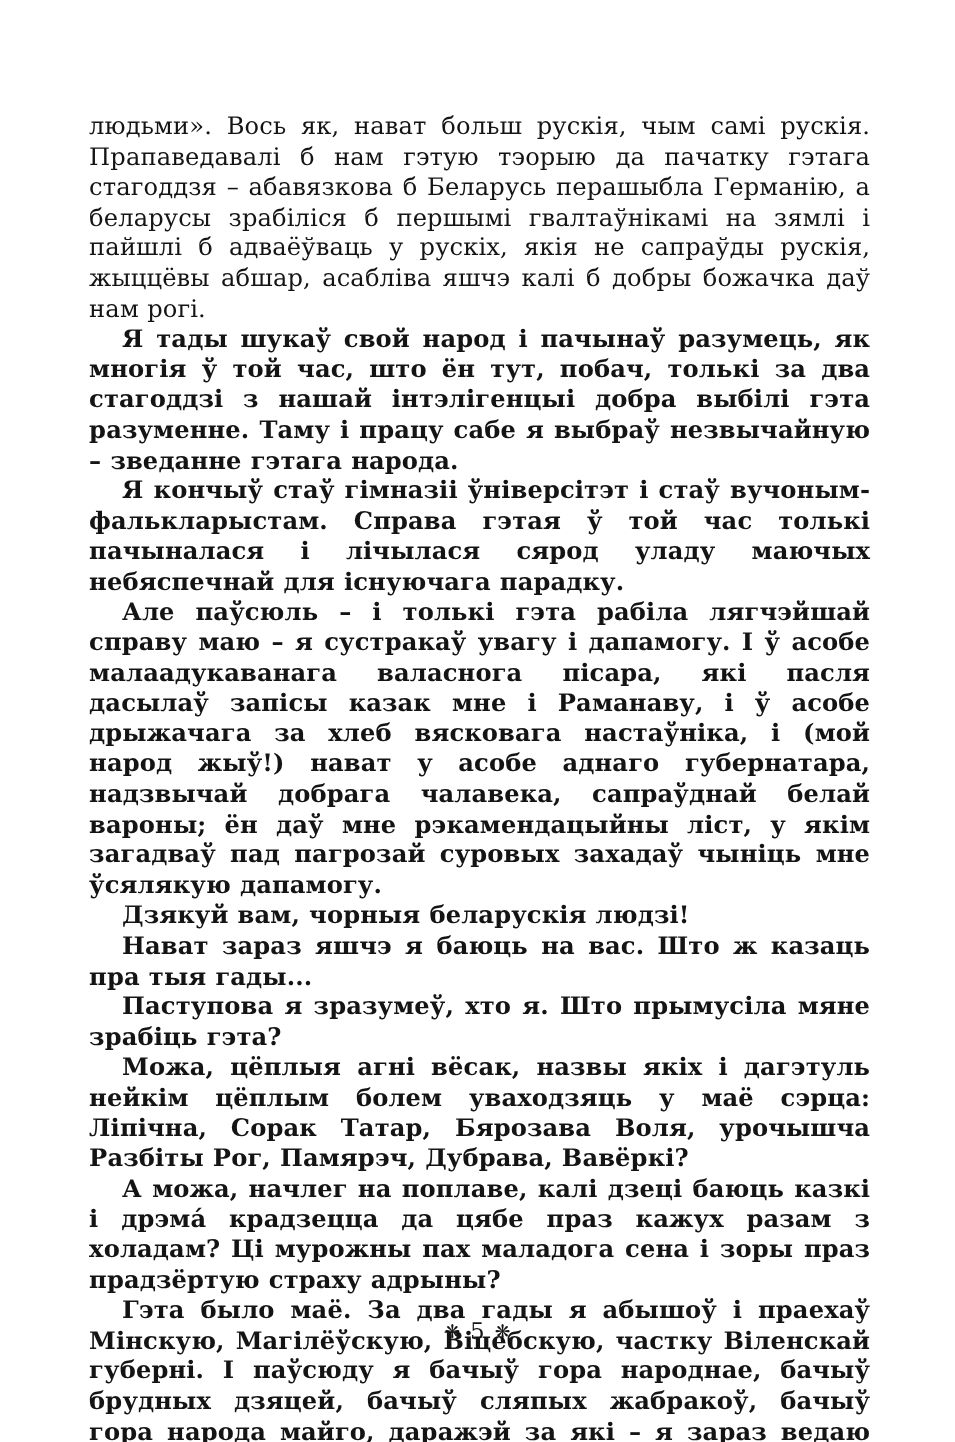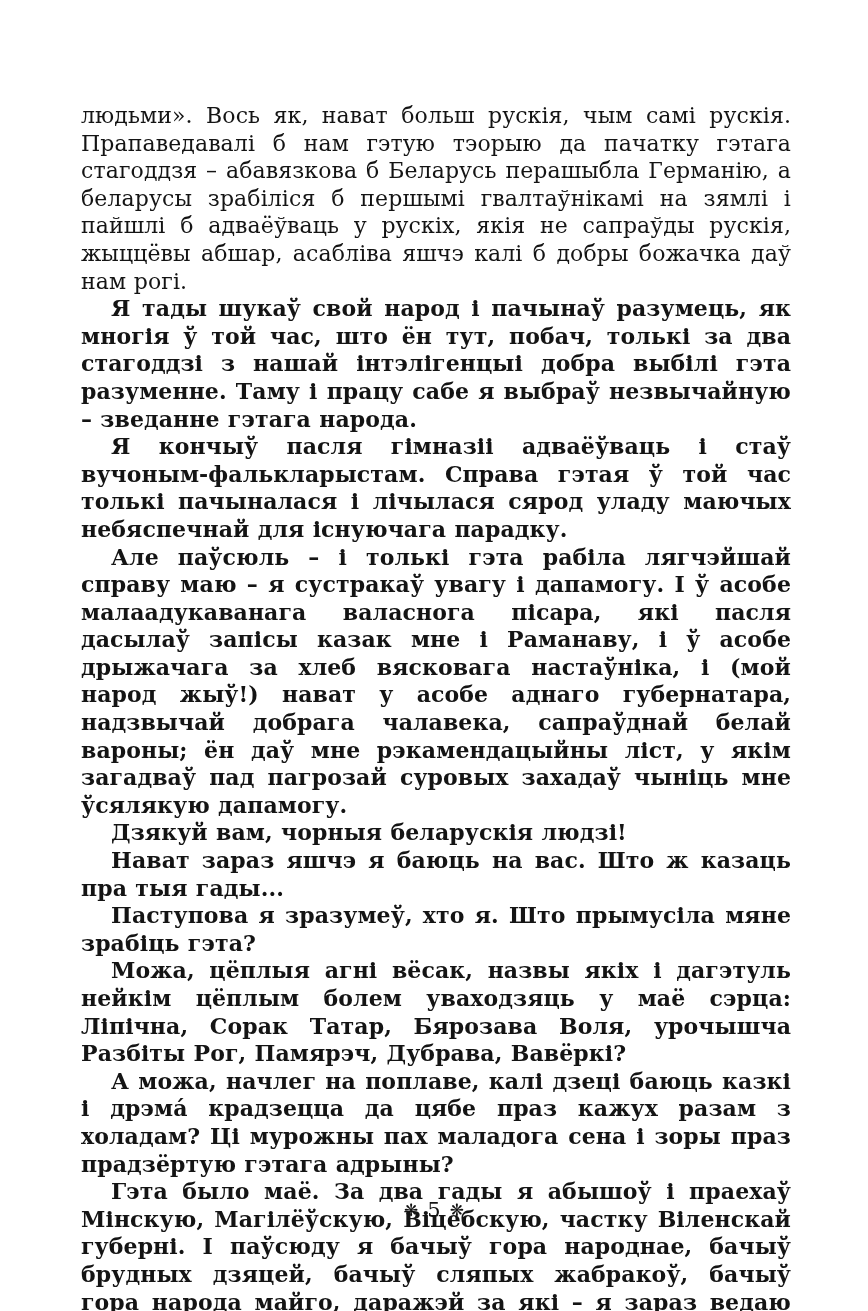--- a/index.html
+++ b/index.html
@@ -58,27 +58,27 @@
   }
 </style>
 </head>
 <body>
 
 <div class="book-page">
 
   <div class="text-block">
     <p>людьми». Вось як, нават больш рускія, чым самі рускія. Прапаведавалі б нам гэтую тэорыю да пачатку гэтага стагоддзя – абавязкова б Беларусь перашыбла Германію, а беларусы зрабіліся б першымі гвалтаўнікамі на зямлі і пайшлі б адваёўваць у рускіх, якія не сапраўды рускія, жыццёвы абшар, асабліва яшчэ калі б добры божачка даў нам рогі.</p>
     <p class="indent">Я тады шукаў свой народ і пачынаў разумець, як многія ў той час, што ён тут, побач, толькі за два стагоддзі з нашай інтэлігенцыі добра выбілі гэта разуменне. Таму і працу сабе я выбраў незвычайную – зведанне гэтага народа.</p>
-    <p class="indent">Я кончыў пасля гімназіі адваёўваць і стаў вучоным-фалькларыстам. Справа гэтая ў той час толькі пачыналася і лічылася сярод уладу маючых небяспечнай для існуючага парадку.</p>
+    <p class="indent">Я кончыў стаў гімназіі ўніверсітэт і стаў вучоным-фалькларыстам. Справа гэтая ў той час толькі пачыналася і лічылася сярод уладу маючых небяспечнай для існуючага парадку.</p>
     <p class="indent">Але паўсюль – і толькі гэта рабіла лягчэйшай справу маю – я сустракаў увагу і дапамогу. І ў асобе малаадукаванага валаснога пісара, які пасля дасылаў запісы казак мне і Раманаву, і ў асобе дрыжачага за хлеб вясковага настаўніка, і (мой народ жыў!) нават у асобе аднаго губернатара, надзвычай добрага чалавека, сапраўднай белай вароны; ён даў мне рэкамендацыйны ліст, у якім загадваў пад пагрозай суровых захадаў чыніць мне ўсялякую дапамогу.</p>
     <p class="indent">Дзякуй вам, чорныя беларускія людзі!</p>
     <p class="indent">Нават зараз яшчэ я баюць на вас. Што ж казаць пра тыя гады...</p>
     <p class="indent">Паступова я зразумеў, хто я. Што прымусіла мяне зрабіць гэта?</p>
     <p class="indent">Можа, цёплыя агні вёсак, назвы якіх і дагэтуль нейкім цёплым болем уваходзяць у маё сэрца: Ліпічна, Сорак Татар, Бярозава Воля, урочышча Разбіты Рог, Памярэч, Дубрава, Вавёркі?</p>
-    <p class="indent">А можа, начлег на поплаве, калі дзеці баюць казкі і дрэма́ крадзецца да цябе праз кажух разам з холадам? Ці мурожны пах маладога сена і зоры праз прадзёртую гэтага адрыны?</p>
+    <p class="indent">А можа, начлег на поплаве, калі дзеці баюць казкі і дрэма́ крадзецца да цябе праз кажух разам з холадам? Ці мурожны пах маладога сена і зоры праз прадзёртую страху адрыны?</p>
     <p class="indent">Гэта было маё. За два гады я абышоў і праехаў Мінскую, Магілёўскую, Віцебскую, частку Віленскай губерні. І паўсюду я бачыў гора народнае, бачыў брудных дзяцей, бачыў сляпых жабракоў, бачыў гора народа майго, даражэй за які – я зараз ведаю гэта – у мяне не было нічога на свеце.</p>
   </div>
 
   <div class="page-footer">
     <span class="ornament">❋</span><span class="page-number">5</span><span class="ornament">❋</span>
   </div>
 
 </div>
 
 </body></html>

